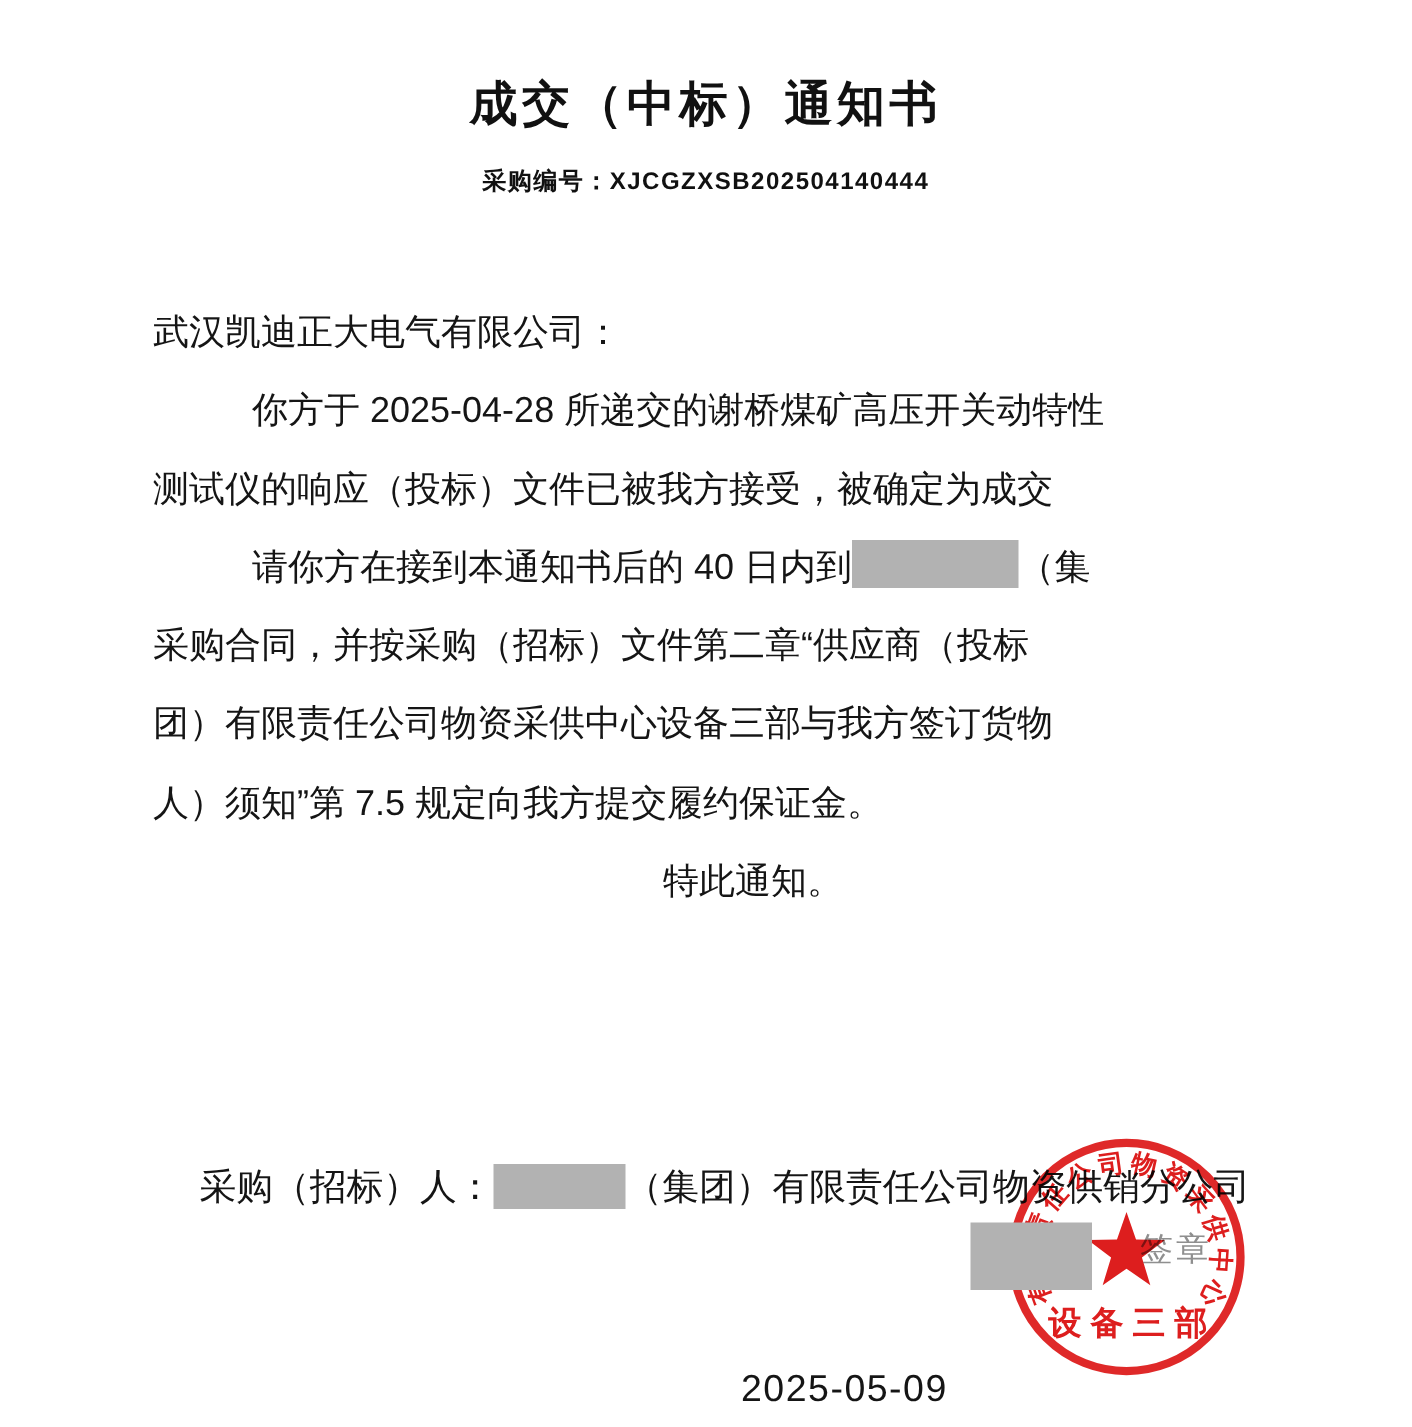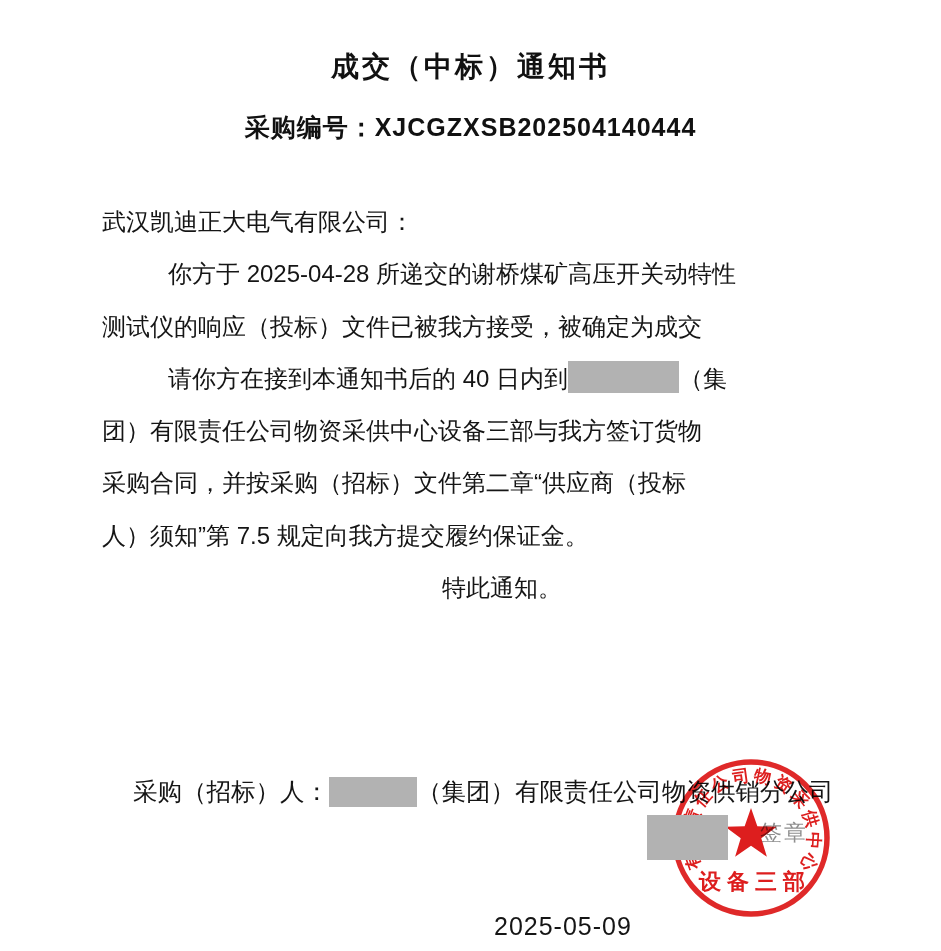--- a/index.html
+++ b/index.html
@@ -3,25 +3,25 @@
 <meta charset="utf-8">
 <style>
   html,body{margin:0;padding:0;}
   body{
     width:941px;height:951px;position:relative;background:#ffffff;
     font-family:"Liberation Sans","DejaVu Sans",sans-serif;
     color:#1a1a1a;overflow:hidden;
   }
   .doc-title{
     position:absolute;top:48px;left:0;width:941px;text-align:center;
-    font-size:28px;font-weight:700;letter-spacing:3px;color:#111;
+    font-size:32px;font-weight:700;letter-spacing:3px;color:#111;
   }
   .proc-line{
     position:absolute;top:111px;left:0;width:941px;text-align:center;
-    font-size:25px;font-weight:700;letter-spacing:1px;color:#111;
+    font-size:16px;font-weight:700;letter-spacing:1px;color:#111;
   }
   .body-lines{position:absolute;left:102px;top:196px;width:720px;}
   .body-line{
     height:52.3px;line-height:52.3px;font-size:24px;white-space:nowrap;color:#151515;
   }
   .redact{
     display:inline-block;background:#b2b2b2;vertical-align:-6px;
   }
   .buyer-line{
     position:absolute;left:133px;top:772px;height:40px;line-height:40px;
@@ -50,22 +50,22 @@
 
 <div class="doc-title">成交（中标）通知书</div>
 
 <div class="proc-line"><span>采购编号：</span><span>XJCGZXSB202504140444</span></div>
 
 <div class="body-lines">
     <div class="body-line" style="padding-left: 0px;"><span>武汉凯迪正大电气有限公司：</span></div>
     <div class="body-line" style="padding-left: 66px;"><span>你方于 2025-04-28 所递交的谢桥煤矿高压开关动特性</span></div>
     <div class="body-line" style="padding-left: 0px;"><span>测试仪的响应（投标）文件已被我方接受，被确定为成交</span></div>
     <div class="body-line" style="padding-left: 66px;"><span>请你方在接到本通知书后的 40 日内到</span><span class="redact" style="width: 111px; height: 32px; background: rgb(178, 178, 178);"></span><span>（集</span></div>
+    <div class="body-line" style="padding-left: 0px;"><span>采购合同，并按采购（招标）文件第二章“供应商（投标</span></div>
     <div class="body-line" style="padding-left: 0px;"><span>团）有限责任公司物资采供中心设备三部与我方签订货物</span></div>
-    <div class="body-line" style="padding-left: 0px;"><span>采购合同，并按采购（招标）文件第二章“供应商（投标</span></div>
     <div class="body-line" style="padding-left: 0px;"><span>人）须知”第 7.5 规定向我方提交履约保证金。</span></div>
     <div class="body-line" style="padding-left: 80px; text-align: center;"><span>特此通知。</span></div>
   </div>
 
 <div class="buyer-line"><span>采购（招标）人：</span><span class="redact" style="width: 88px; height: 30px; background: rgb(178, 178, 178);"></span><span>（集团）有限责任公司物资供销分公司</span></div>
 
 <div class="sign-hint">签章</div>
 
 <div class="doc-date">2025-05-09</div>
 

